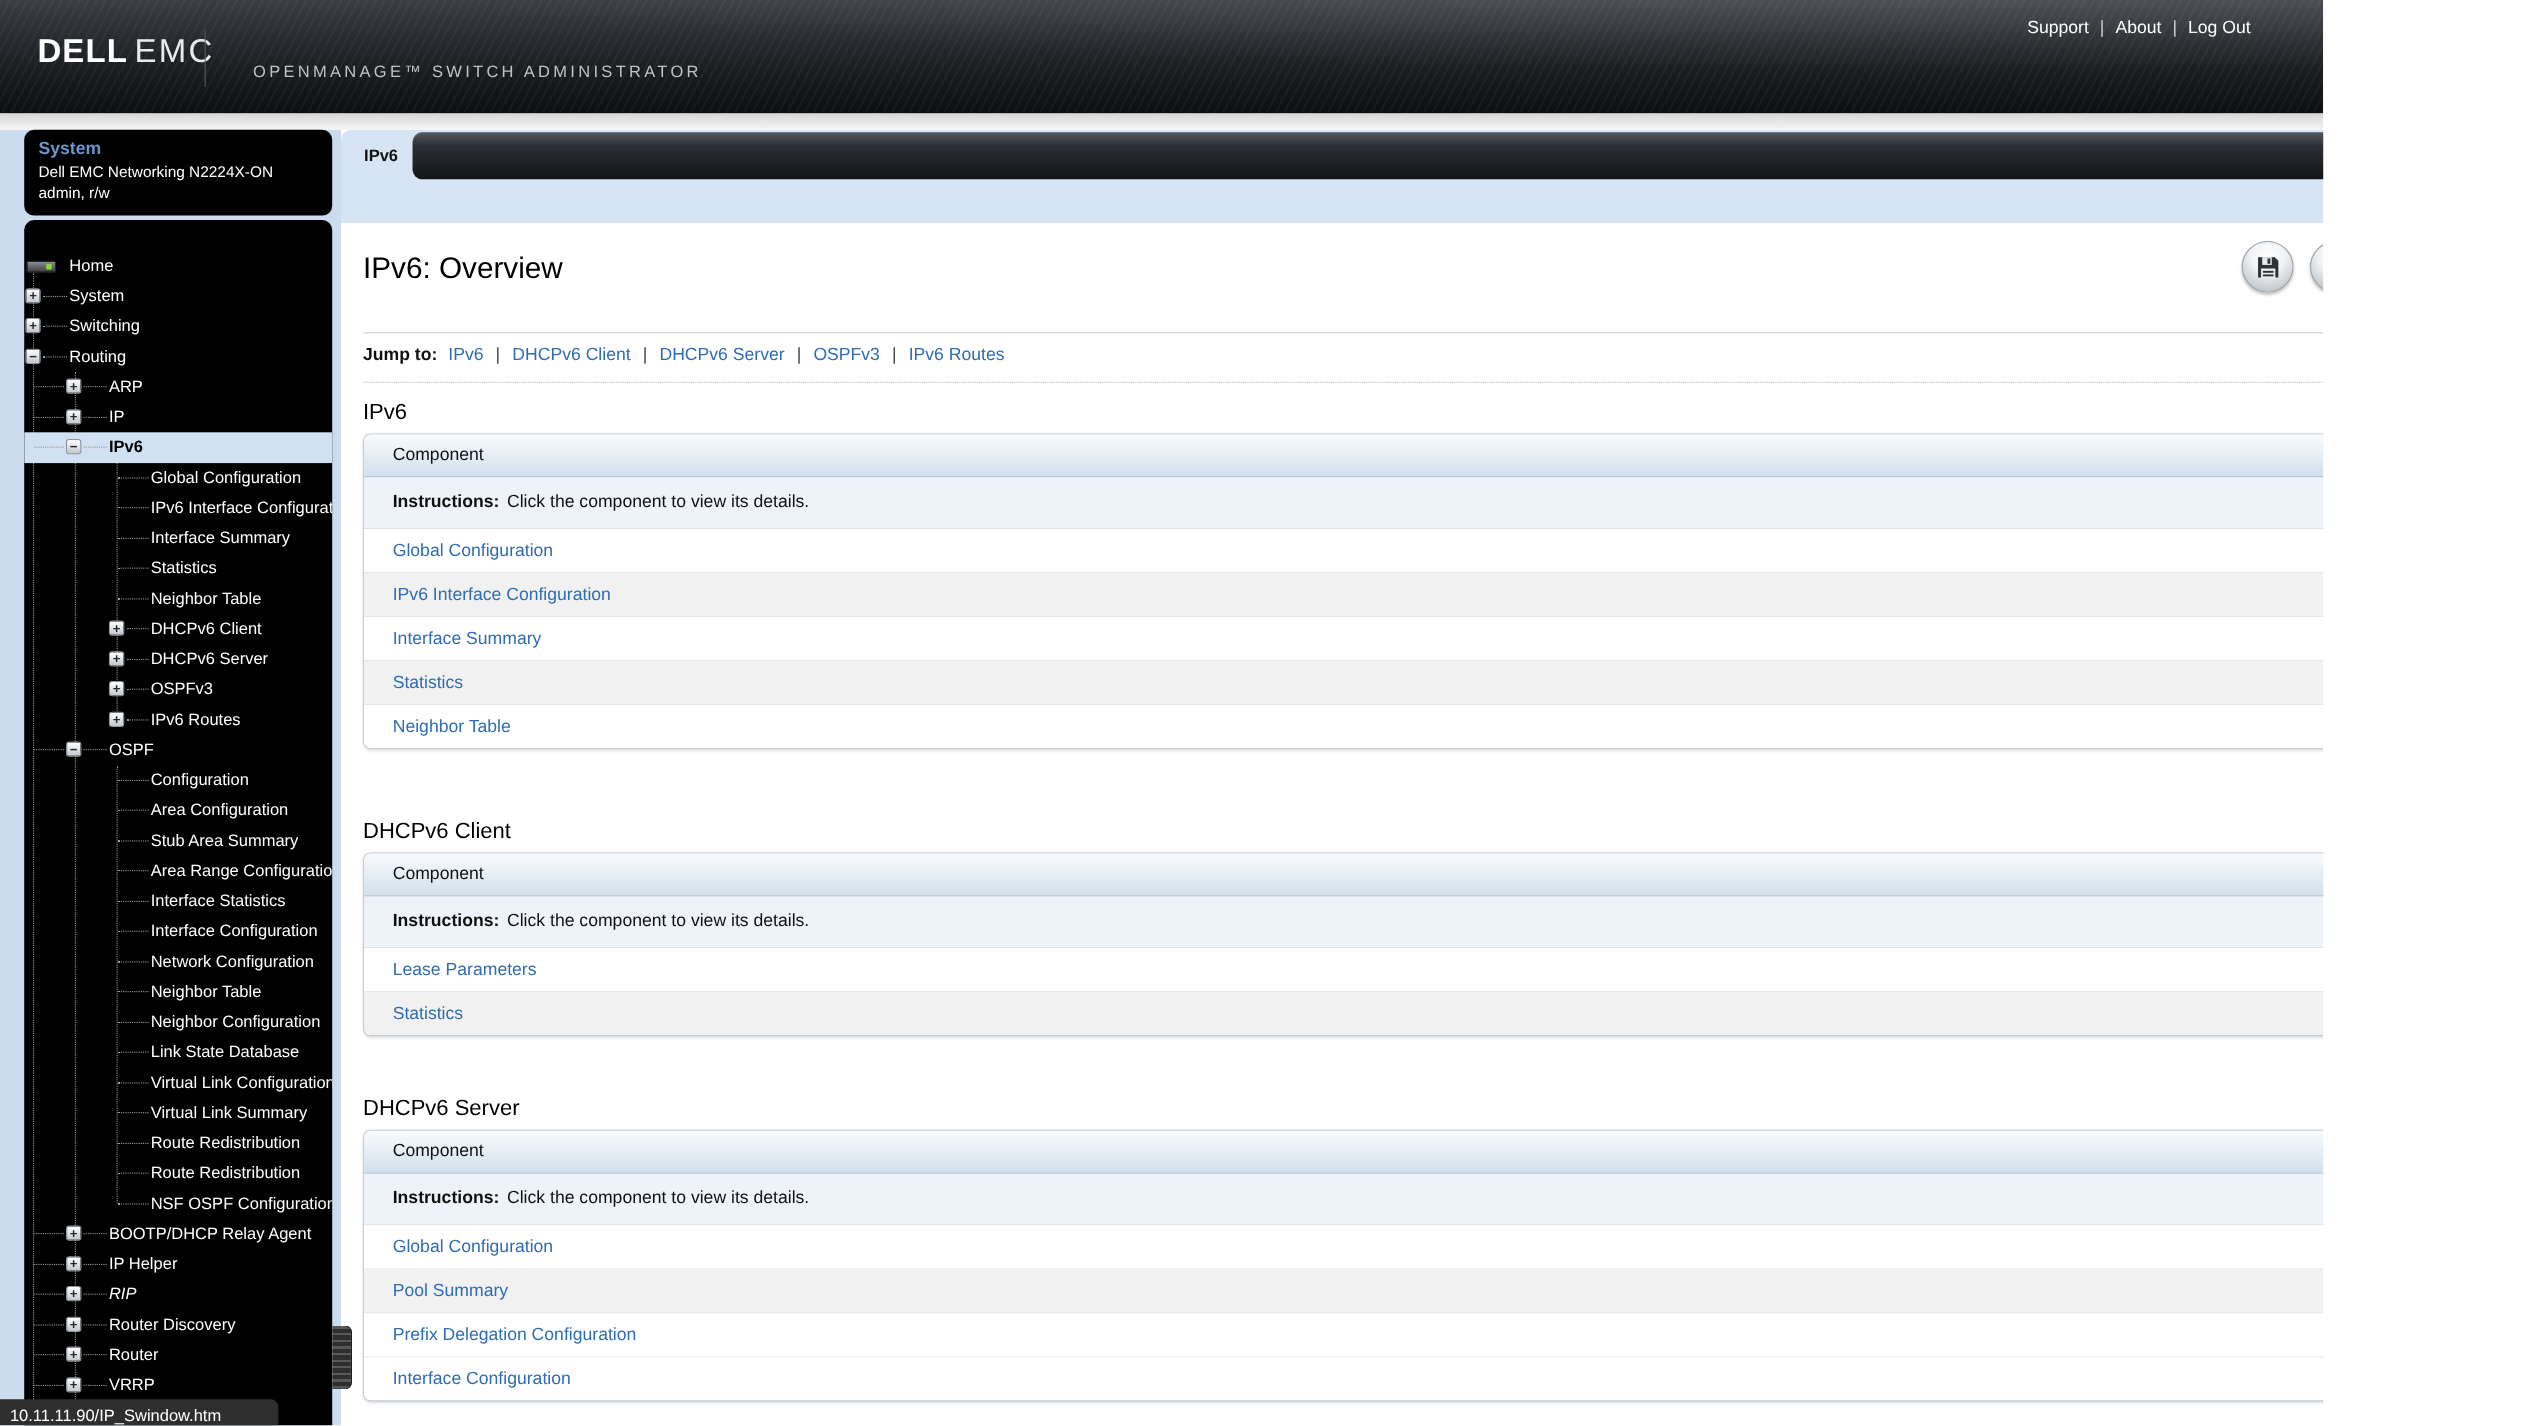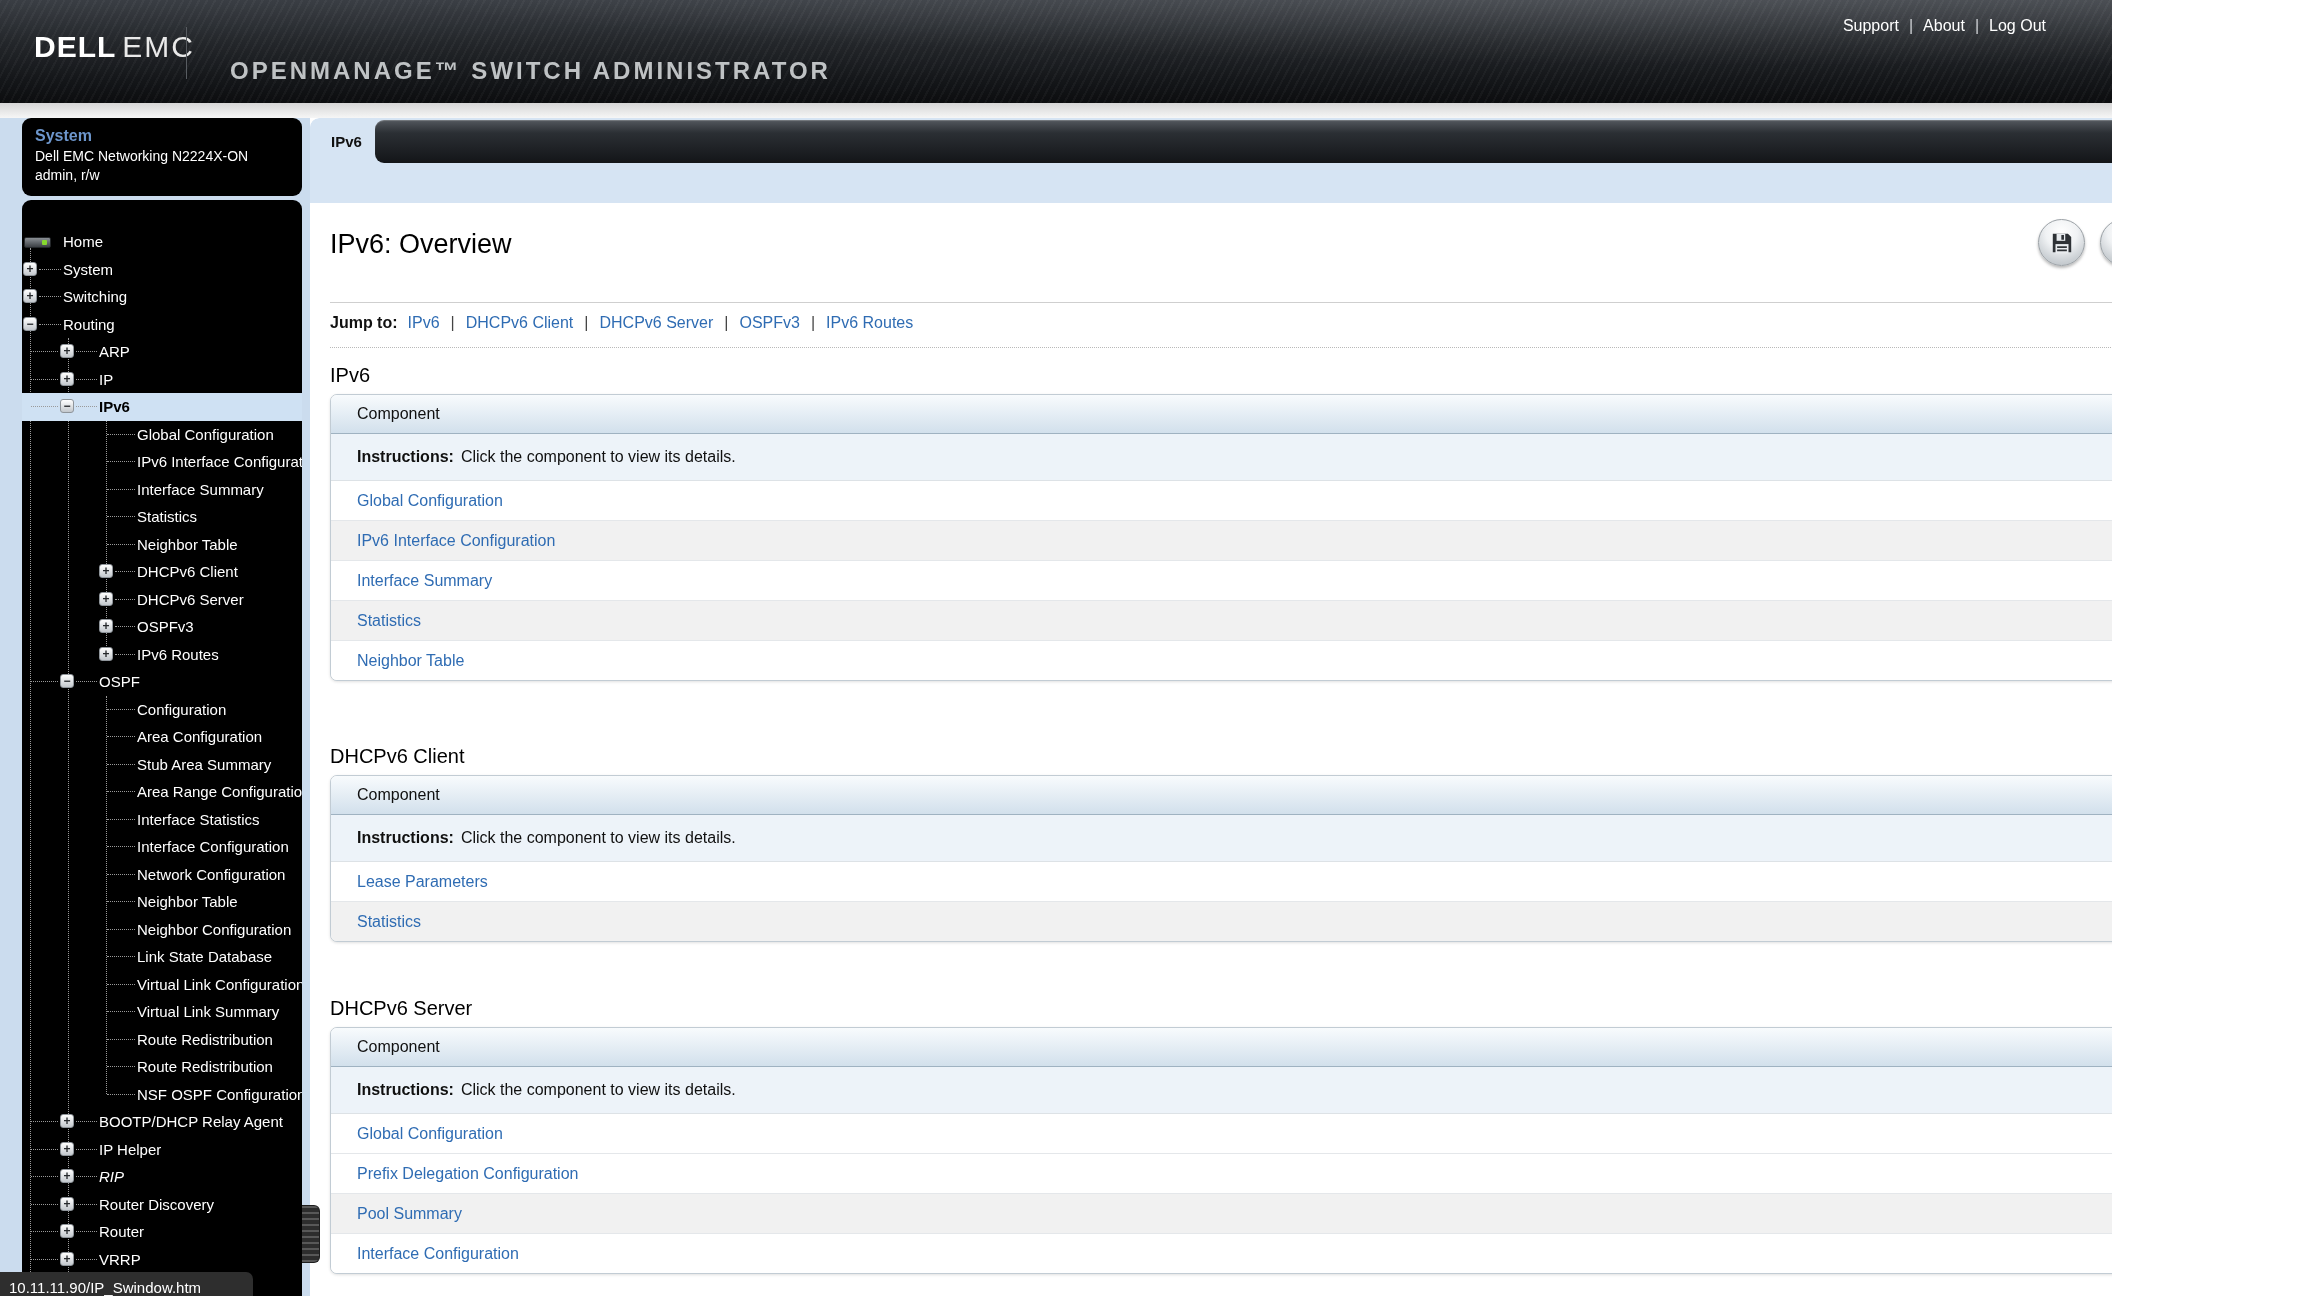--- a/index.html
+++ b/index.html
@@ -11,22 +11,22 @@
   .topbar{position:absolute;left:0;top:0;width:100%;height:103px;
     background:
       radial-gradient(130% 170% at 85% -30%, rgba(255,255,255,0.14), rgba(255,255,255,0) 55%),
       repeating-linear-gradient(118deg, rgba(255,255,255,0.035) 0 2px, rgba(0,0,0,0) 2px 7px),
       linear-gradient(180deg,#3a3e44 0%,#24272b 40%,#141619 78%,#0c0d0f 100%);
     border-bottom:1px solid #46494d;}
   .logo{position:absolute;left:34px;top:30px;color:#fff;font-size:30px;cursor:pointer;white-space:nowrap;}
   .logo-dell{font-weight:bold;letter-spacing:1px;}
   .logo-emc{font-weight:normal;color:#e9e9e9;margin-left:6px;letter-spacing:2px;}
   .logo-divider{position:absolute;left:186px;top:27px;width:1px;height:52px;background:#585c61;}
-  .product-title{position:absolute;left:230px;top:57px;color:#bfc2c4;font-size:24px;
-    font-weight:bold;letter-spacing:3px;white-space:nowrap;}
+  .product-title{position:absolute;left:230px;top:57px;color:#bfc2c4;font-size:15px;
+    font-weight:normal;letter-spacing:3px;white-space:nowrap;}
   .topnav{position:absolute;right:62px;top:17px;color:#fff;font-size:16px;white-space:nowrap;}
   .topnav a{color:#fff;text-decoration:none;margin:0 4px;cursor:pointer;}
   .topnav .sep{color:#cfd2d5;margin:0 6px;}
 
   .graybar{position:absolute;left:0;top:103px;width:100%;height:15px;
     background:linear-gradient(#d6d6d6,#f6f6f6);}
   .leftbg{position:absolute;left:0;top:118px;width:310px;height:1178px;background:#cbdcee;}
 
   
   .sb-head{position:absolute;left:22px;top:118px;width:280px;height:78px;background:#000;
@@ -382,22 +382,22 @@
               <div class="trowlink alt"><a>Statistics</a></div>
             </div>
           </section>
           <section class="section" style="margin-top: 55px;">
             <a class="backtop"><span class="arr">▲</span><span>Back to top</span></a>
             <h2>DHCPv6 Server</h2>
             <div class="tbl">
               <div class="thead">Component</div>
               <div class="tinstr"><b>Instructions:</b><span>Click the component to view its details.</span></div>
               <div class="trowlink"><a>Global Configuration</a></div>
+              <div class="trowlink alt"><a>Pool Summary</a></div>
               <div class="trowlink"><a>Prefix Delegation Configuration</a></div>
-              <div class="trowlink alt"><a>Pool Summary</a></div>
               <div class="trowlink"><a>Interface Configuration</a></div>
             </div>
           </section>
         </div>
     </div>
   </main>
 
   <div class="status">10.11.11.90/IP_Swindow.htm</div>
 </div>
 

